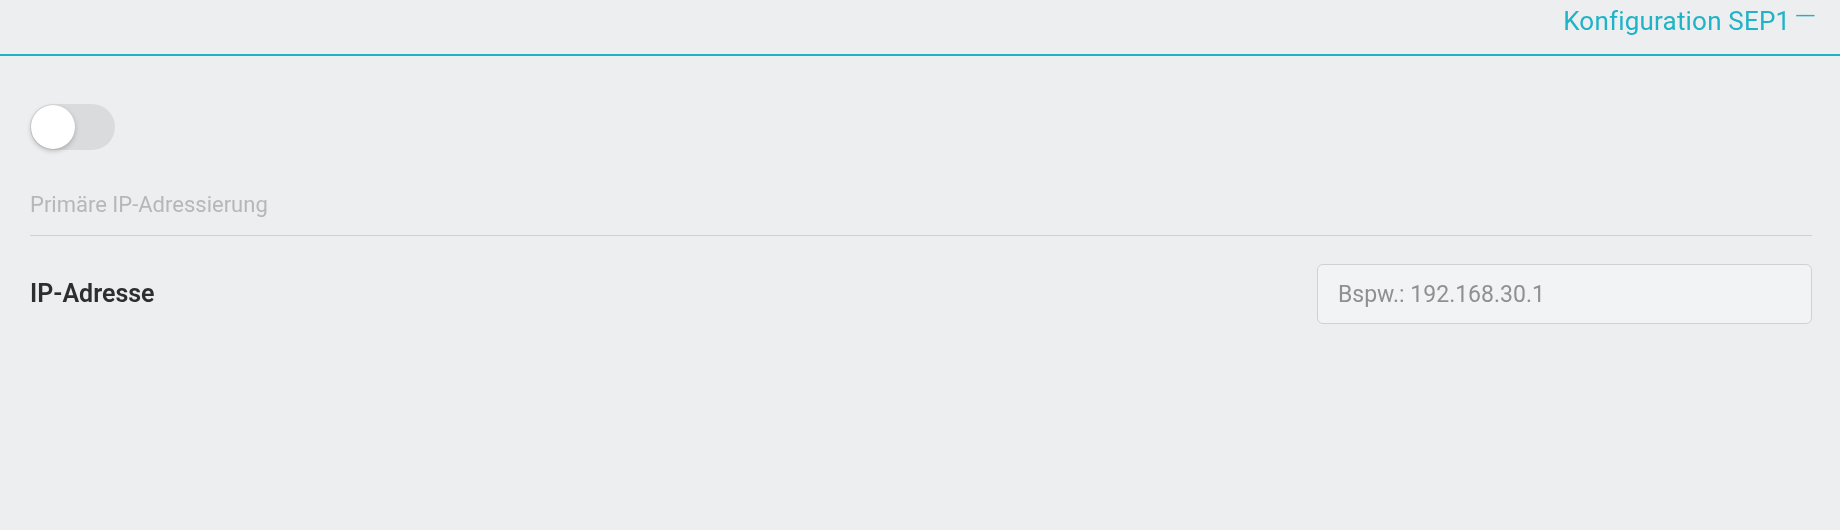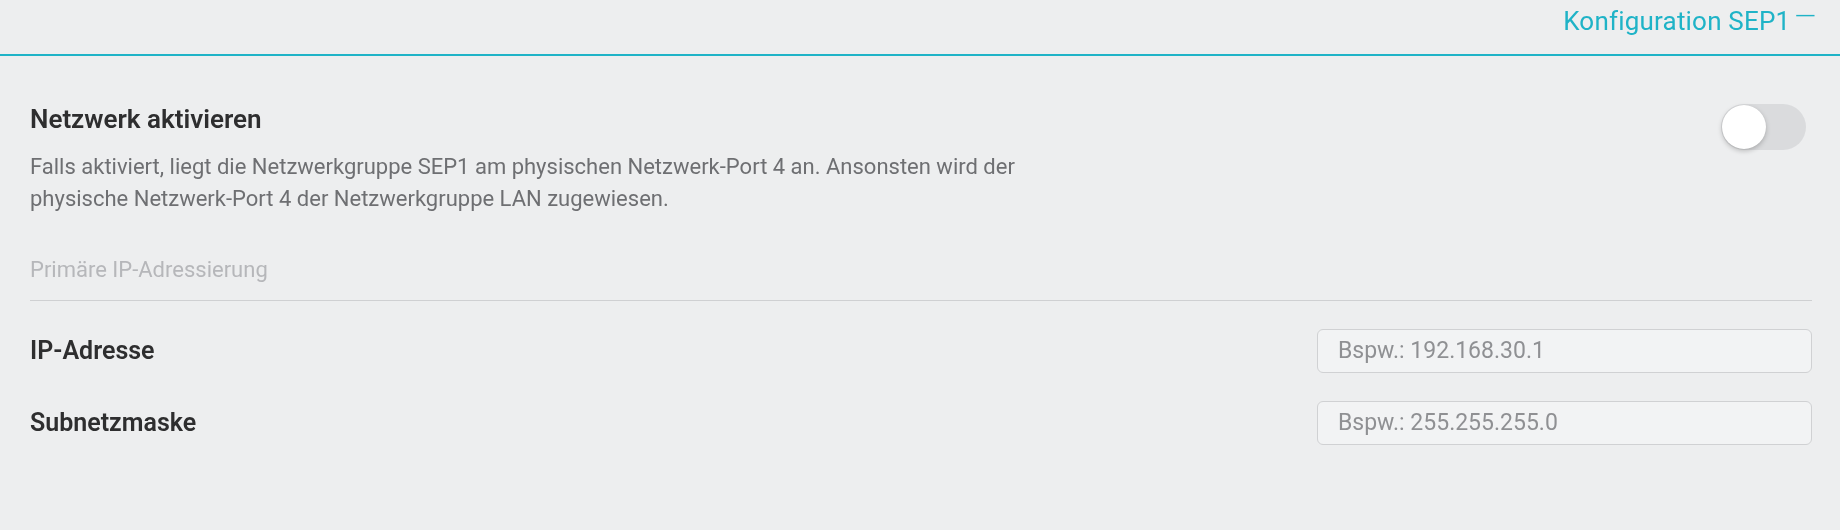--- a/index.html
+++ b/index.html
@@ -90,21 +90,21 @@
   .form-row {
     display: flex;
     align-items: center;
     justify-content: space-between;
     gap: 63px;
     padding-top: 28px;
   }
   .form-row .field-label { font-size: 25px; }
   .text-input {
     flex: 0 0 495px;
-    height: 44px;
+    height: 60px;
     border: 1px solid #d0d1d3;
     border-radius: 6px;
     background: #f2f3f4;
     font-size: 23px;
     color: #333;
     padding: 0 20px;
     outline: none;
     font-family: inherit;
   }
   .text-input::placeholder {
@@ -116,34 +116,26 @@
 <body>
 
 <div class="panel-header">
   <div class="panel-title">Konfiguration SEP1</div>
   <div class="collapse-btn">—</div>
 </div>
 
 <div class="body">
 
   <div class="field-row">
-    <div class="field-text">
-      <div class="field-label">Netzwerk aktivieren</div>
-      <div class="field-desc">Falls aktiviert, liegt die Netzwerkgruppe SEP1 am physischen Netzwerk-Port 4 an. Ansonsten wird der physische Netzwerk-Port 4 der Netzwerkgruppe LAN zugewiesen.</div>
-    </div>
     <div class="toggle">
       <div class="knob"></div>
     </div>
   </div>
 
   <div class="section-heading">Primäre IP-Adressierung</div>
 
   <div class="form-row">
     <div class="field-label">IP-Adresse</div>
     <input class="text-input" type="text" placeholder="Bspw.: 192.168.30.1" style="">
   </div>
 
-  <div class="form-row">
-    <div class="field-label">Subnetzmaske</div>
-    <input class="text-input" type="text" placeholder="Bspw.: 255.255.255.0" style="">
-  </div>
 
 </div>
 
 </body></html>

